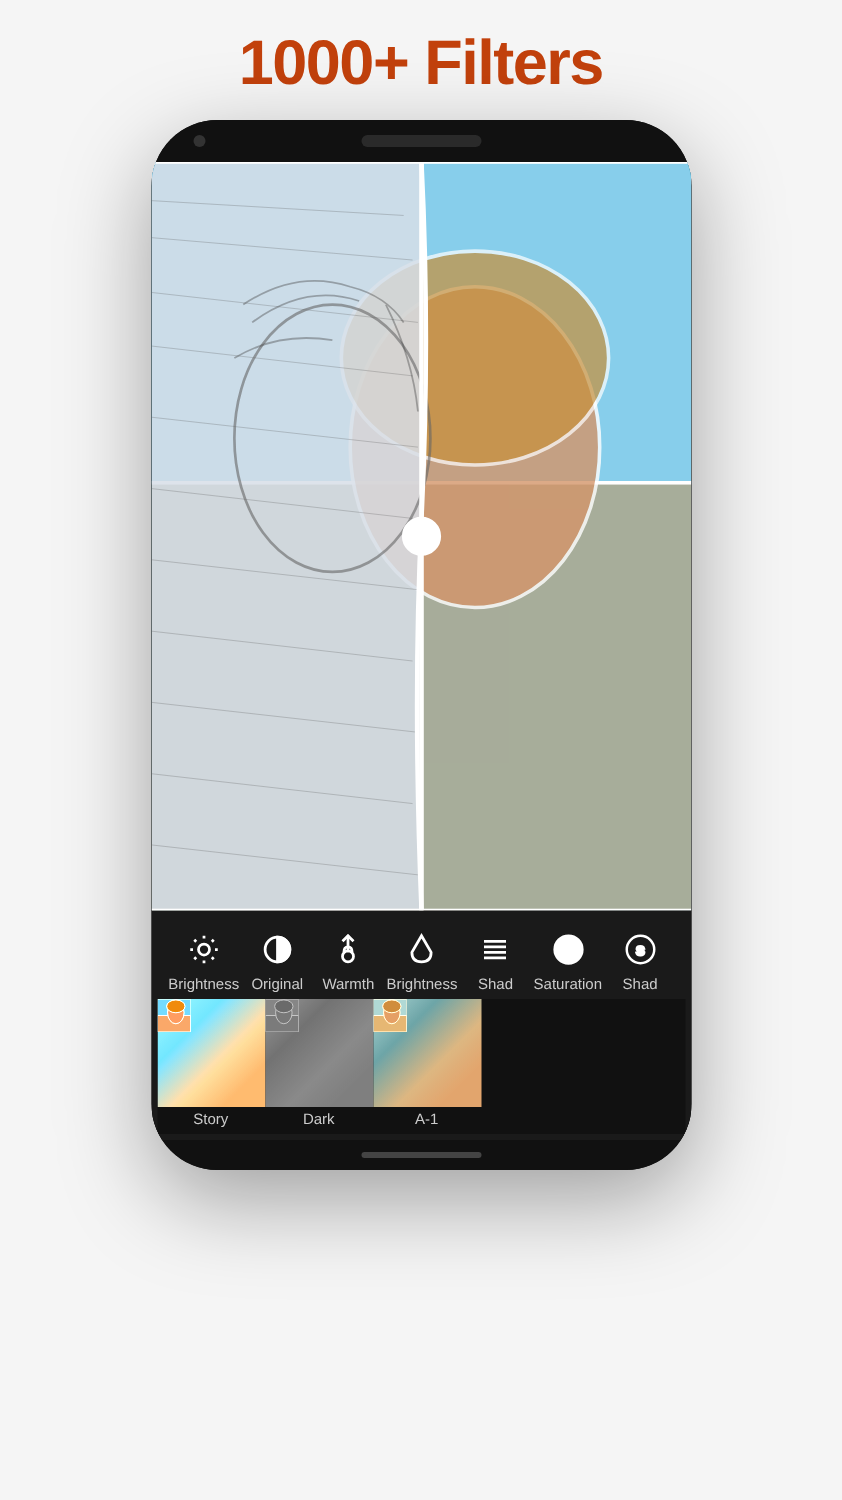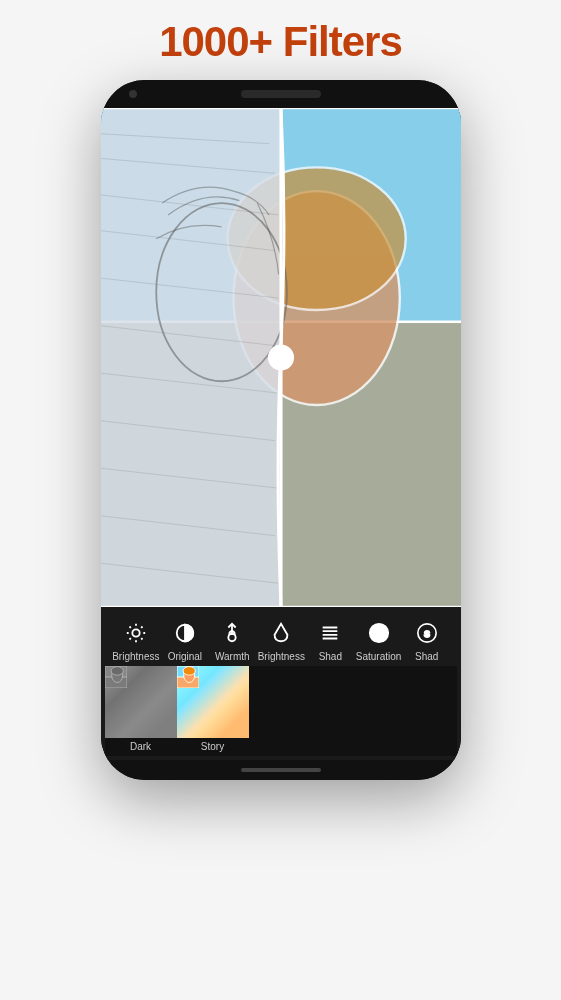--- a/index.html
+++ b/index.html
@@ -376,43 +376,54 @@
           <span class="toolbar-label">Shad</span>
         </div>
 
       </div>
 
       <div class="filter-strip">
 
 
 
         <div class="filter-item">
+          <div class="filter-thumb thumb-story">
+            <svg width="72" height="72" viewBox="0 0 72 72" xmlns="http://www.w3.org/2000/svg" style="display:block;">
+              <rect width="72" height="72" fill="#7abcdd"></rect>
+              <rect y="36" width="72" height="36" fill="#cc9870"></rect>
+              <ellipse cx="40" cy="30" rx="18" ry="24" fill="#d4906a"></ellipse>
+              <ellipse cx="40" cy="16" rx="20" ry="14" fill="#c08030"></ellipse>
+            </svg>
+          </div>
+          <span class="filter-label">Story</span>
+        </div>
+
+        <div class="filter-item">
           <div class="filter-thumb thumb-dark">
             <svg width="72" height="72" viewBox="0 0 72 72" xmlns="http://www.w3.org/2000/svg" style="display:block;">
               <rect width="72" height="72" fill="#9aabad"></rect>
               <rect y="36" width="72" height="36" fill="#a89880"></rect>
               <ellipse cx="40" cy="30" rx="18" ry="24" fill="#b09080"></ellipse>
               <ellipse cx="40" cy="16" rx="20" ry="14" fill="#a08060"></ellipse>
             </svg>
           </div>
           <span class="filter-label">Dark</span>
         </div>
 
         <div class="filter-item">
-          <div class="filter-thumb thumb-story">
+          <div class="filter-thumb thumb-a1">
             <svg width="72" height="72" viewBox="0 0 72 72" xmlns="http://www.w3.org/2000/svg" style="display:block;">
-              <rect width="72" height="72" fill="#7abcdd"></rect>
-              <rect y="36" width="72" height="36" fill="#cc9870"></rect>
-              <ellipse cx="40" cy="30" rx="18" ry="24" fill="#d4906a"></ellipse>
-              <ellipse cx="40" cy="16" rx="20" ry="14" fill="#c08030"></ellipse>
-            </svg>
-          </div>
-          <span class="filter-label">Story</span>
-        </div>
-
+              <rect width="72" height="72" fill="#87CEEB"></rect>
+              <rect y="36" width="72" height="36" fill="#d4a870"></rect>
+              <ellipse cx="40" cy="30" rx="18" ry="24" fill="#d89060"></ellipse>
+              <ellipse cx="40" cy="16" rx="20" ry="14" fill="#c88030"></ellipse>
+            </svg>
+          </div>
+          <span class="filter-label">A-1</span>
+        </div>
 
       </div>
     </div>
   </div>
 
   <div class="phone-bottom">
     <div class="home-indicator"></div>
   </div>
 </div>
 

